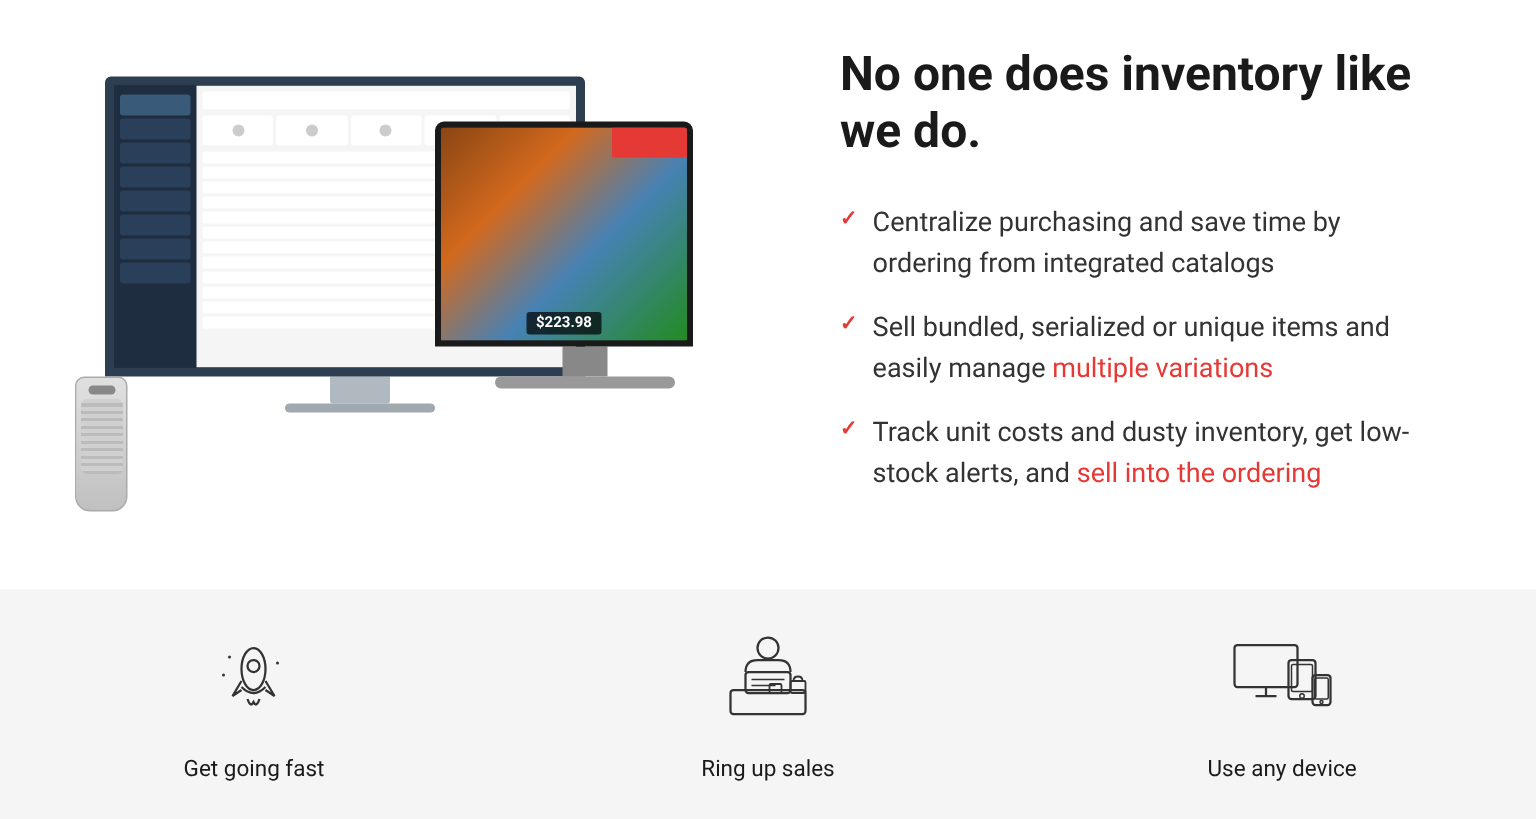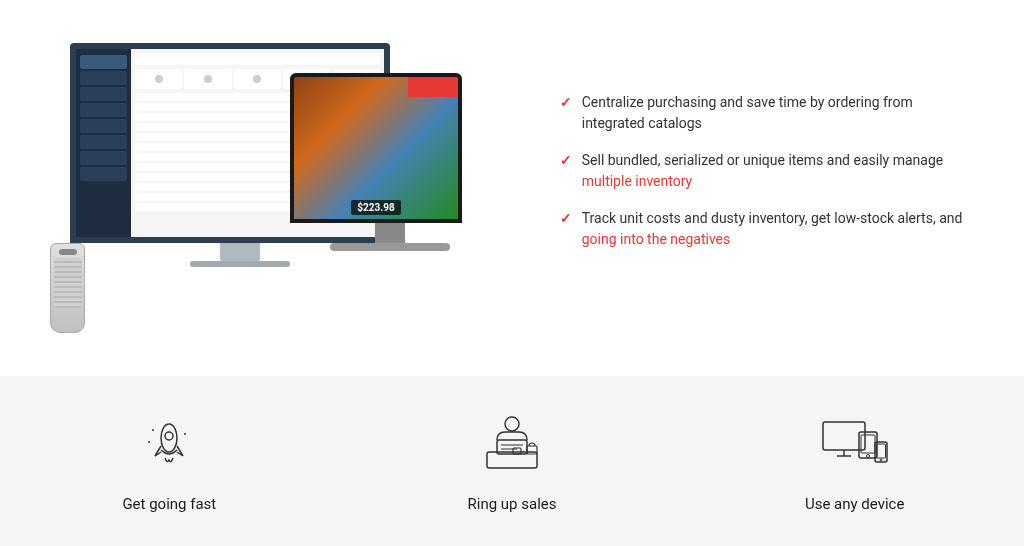--- a/index.html
+++ b/index.html
@@ -250,21 +250,21 @@
 
     .check-icon {
       color: #e53935;
       font-size: 14px;
       margin-top: 2px;
       flex-shrink: 0;
       font-weight: bold;
     }
 
     .feature-text {
-      font-size: 14px;
+      font-size: 18px;
       color: #333;
       line-height: 1.5;
     }
 
     .feature-text .highlight {
       color: #e53935;
     }
 
     .get-started-btn {
       display: inline-block;
@@ -395,36 +395,37 @@
       </div>
 
       <div class="barcode-scanner">
         <div class="scanner-btn"></div>
         <div class="scanner-grip"></div>
       </div>
 
     </div>
 
     <div class="right-content">
+      <h1 class="main-title">No one does inventory like we do.</h1>
 
       <ul class="feature-list">
         <li class="feature-item">
           <span class="check-icon">✓</span>
           <span class="feature-text">Centralize purchasing and save time by ordering from integrated catalogs</span>
         </li>
         <li class="feature-item">
           <span class="check-icon">✓</span>
           <span class="feature-text">
-            Sell bundled, serialized or unique items and easily manage <span class="highlight">multiple inventory</span>
+            Sell bundled, serialized or unique items and easily manage <span class="highlight">multiple variations</span>
           </span>
         </li>
         <li class="feature-item">
           <span class="check-icon">✓</span>
           <span class="feature-text">
-            Track unit costs and dusty inventory, get low-stock alerts, and <span class="highlight">going into the negatives</span>
+            Track unit costs and dusty inventory, get low-stock alerts, and <span class="highlight">sell into the ordering</span>
           </span>
         </li>
       </ul>
 
     </div>
 
   </div>
 
   <div class="bottom-section">
 

